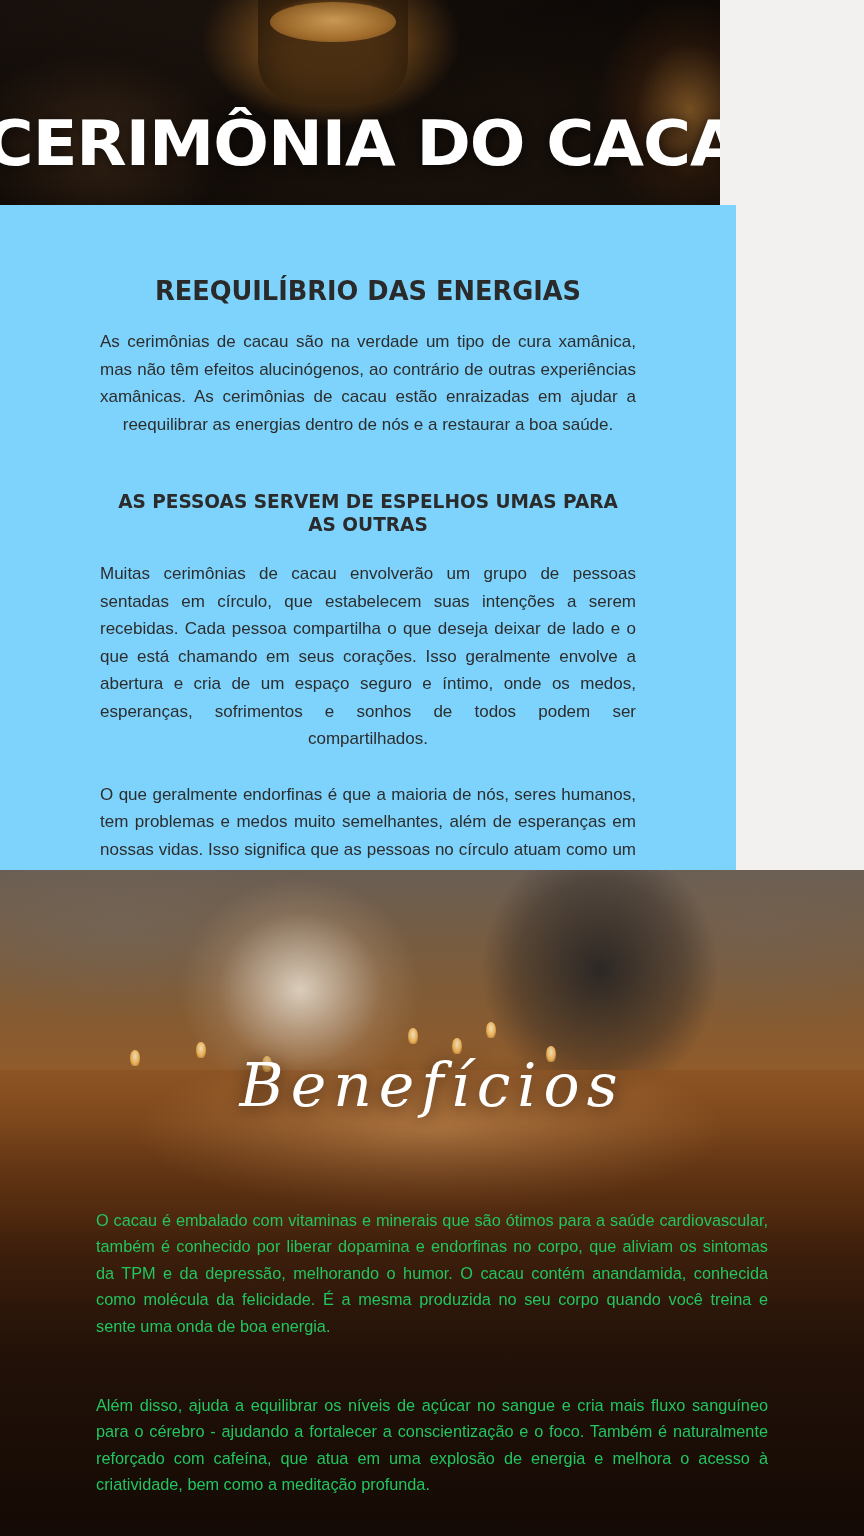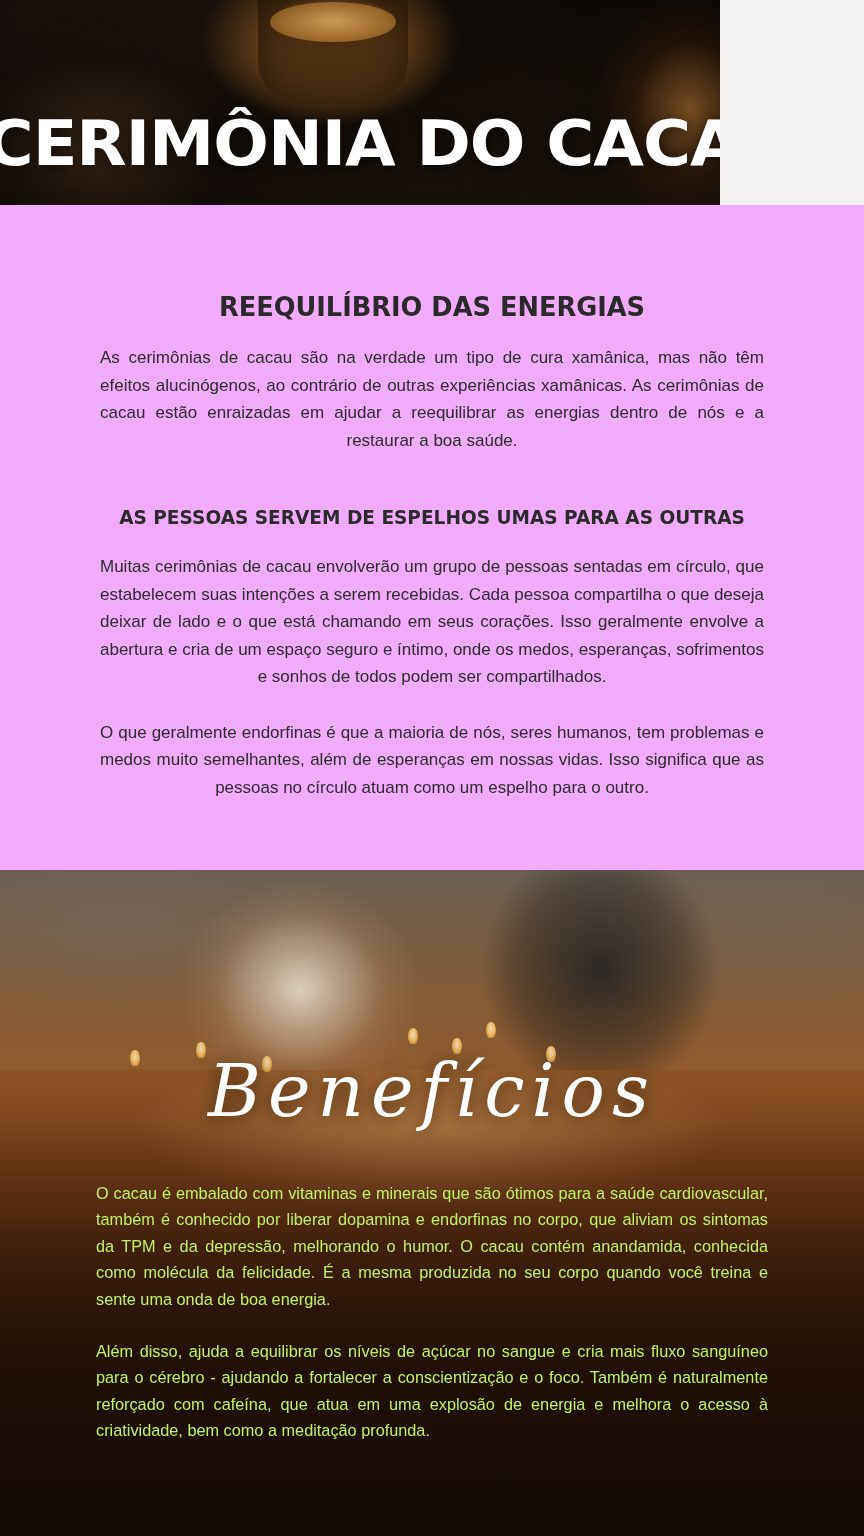--- a/index.html
+++ b/index.html
@@ -71,24 +71,24 @@
     letter-spacing: -1px;
     line-height: 1;
     transform: scaleX(1.04);
     text-shadow: 0 2px 12px rgba(0,0,0,0.55);
     white-space: nowrap;
   }
 
   
   .light-section {
     position: relative;
-    width: 864px;
+    width: 736px;
     height: 665px;
-    background: #f0abfc;
-    padding: 16px 100px;
+    background: #7dd3fc;
+    padding: 0 100px;
   }
 
   .h2 {
     text-align: center;
     font-family: "DejaVu Sans", sans-serif;
     font-weight: bold;
     font-size: 27px;
     letter-spacing: 0px;
     color: #2a2a2a;
     transform: scaleX(0.95);
@@ -159,39 +159,40 @@
       rgba(20,10,5,1) 100%);
   }
   .script-title {
     position: absolute;
     left: 0; right: 0;
     top: 1055px;
     text-align: center;
     color: #ffffff;
     font-family: "DejaVu Serif", serif;
     font-style: italic;
-    font-size: 72px;
+    font-size: 60px;
     letter-spacing: 7px;
     line-height: 1;
     text-shadow: 0 2px 18px rgba(0,0,0,0.6);
     z-index: 6;
   }
   .bottom-text-wrap {
     position: absolute;
     left: 0; top: 310px;
     width: 864px;
     padding: 0 96px;
     z-index: 5;
   }
   .bottom-body {
-    color: #bef264;
+    color: #22c55e;
     font-size: 16.3px;
     line-height: 1.62;
     text-align: justify;
     text-align-last: left;
+    margin-top: 27px;
   }
   .bottom-body.p2 { padding-top: 26px; }
   .bottom-body.p3 { padding-top: 26px; }
 </style>
 </head>
 <body>
 
 <div id="page">
 
   <div class="hero">

